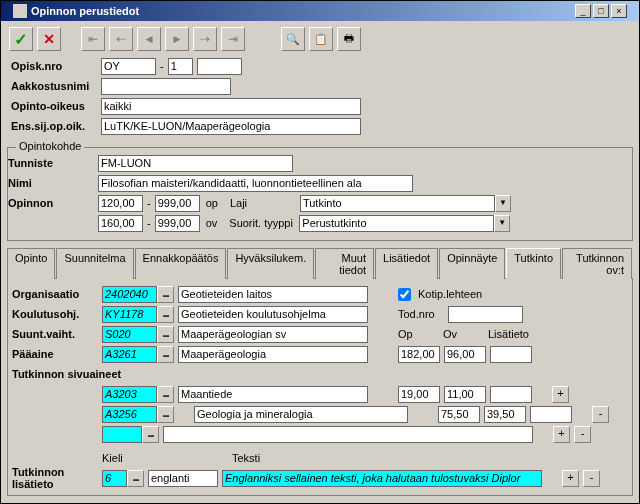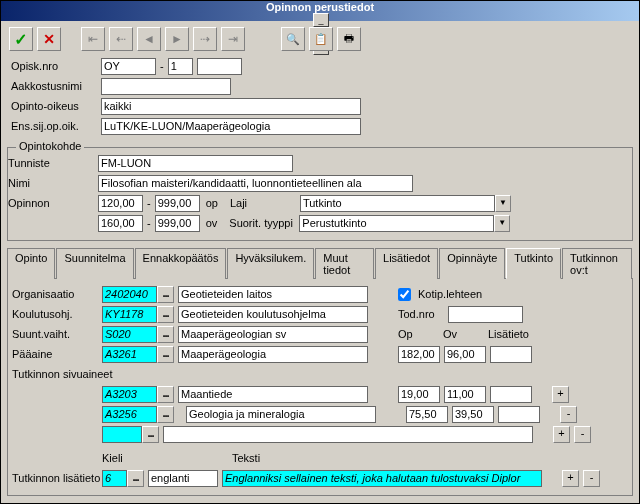--- a/index.html
+++ b/index.html
@@ -1,39 +1,39 @@
 <!DOCTYPE html>
 <html><head>
 <meta charset="utf-8">
 <style>
   * { box-sizing: border-box; font-family: Tahoma, Arial, sans-serif; font-size: 11px; }
   body { margin: 0; background: #d4d0c8; }
   .window { width: 640px; height: 504px; background: #d4d0c8; border: 1px solid #000; display: flex; flex-direction: column; }
-  .titlebar { background: linear-gradient(to right, #0a246a, #a6caf0); color: #fff; display: flex; align-items: center; height: 20px; padding: 0 6px; flex-direction: column; }
+  .titlebar { background: linear-gradient(to right, #0a246a, #a6caf0); color: #fff; display: flex; align-items: center; height: 20px; padding: 0 12px; }
   .titlebar-icon { width: 14px; height: 14px; background: #d4d0c8; margin-right: 4px; display:inline-block; }
   .titlebar-title { flex: 1; font-weight: bold; }
   .win-btn { width: 16px; height: 14px; background: #d4d0c8; border: 1px solid #fff; border-right-color:#404040; border-bottom-color:#404040; margin-left: 2px; font-size: 9px; line-height: 12px; text-align: center; font-family: Arial; color:#000; cursor:pointer; }
   .toolbar { display: flex; align-items: center; padding: 6px 8px 4px 8px; gap: 4px; }
   .tool-btn { width: 24px; height: 24px; border: 1px solid #808080; background: #d4d0c8; border-top-color:#fff; border-left-color:#fff; display:flex; align-items:center; justify-content:center; cursor:pointer; }
   .tool-btn.disabled { color:#808080; }
   .tool-sep { width: 12px; }
   .check-green { color: #009900; font-size: 16px; font-weight:bold; }
   .x-red { color: #cc0000; font-size: 14px; font-weight:bold; }
   .arrow-gray { color:#808080; font-size:12px; }
   .form-area { padding: 2px 10px 6px 10px; }
   .row { display: flex; align-items: center; margin-bottom: 2px; height: 18px; }
-  .label { width: 90px; color: #000; }
+  .label { width: 90px; color: #000; font-weight: bold; }
   .input { background: #fff; border: 1px solid #666; padding: 1px 2px; height: 17px; line-height:13px; }
   .input.cyan { background: #00ffff; font-style: italic; }
   .fieldset { border: 1px solid #808080; margin: 4px 6px; padding: 6px 6px 6px 0; position: relative; }
   .legend { position: absolute; top: -8px; left: 8px; background: #d4d0c8; padding: 0 3px; color:#000; }
   .dash { margin: 0 4px; }
   .dd { width: 16px; height:17px; background:#d4d0c8; border:1px solid #808080; border-top-color:#fff; border-left-color:#fff; font-size:8px; text-align:center; line-height:14px; cursor:pointer; }
   .tabs { display: flex; margin: 2px 6px 0 6px; border-bottom: 1px solid #808080; }
-  .tab { padding: 3px 7px; border: 1px solid #808080; border-bottom: none; background: #d4d0c8; margin-right: 1px; cursor:pointer; position:relative; top:1px; }
+  .tab { padding: 3px 7px; border: 1px solid #808080; border-bottom: none; background: #d4d0c8; margin-right: 1px; cursor:pointer; position:relative; top:1px;text-align:right; }
   .tab.active { background: #d4d0c8; border-bottom: 1px solid #d4d0c8; font-weight:normal; z-index:2; border-top:1px solid #fff; border-left:1px solid #fff;}
   .tab-content { border: 1px solid #808080; border-top:none; margin: 0 6px 6px 6px; padding: 6px 4px; }
   .three-dots { width: 17px; height: 17px; border:1px solid #808080; border-top-color:#fff; border-left-color:#fff; background:#d4d0c8; text-align:center; line-height:13px; cursor:pointer; font-weight:bold; letter-spacing:-1px; }
   .pm-btn { width: 17px; height: 17px; border:1px solid #808080; border-top-color:#fff; border-left-color:#fff; background:#d4d0c8; text-align:center; line-height:13px; cursor:pointer; }
   .cb { width:13px; height:13px; }
 </style>
 </head>
 <body>
 
 <div class="window">
@@ -196,21 +196,21 @@
       <div class="input" style="width:190px;margin-left:4px">Maantiede</div>
       <div class="input" style="width:42px;margin-left:30px">19,00</div>
       <div class="input" style="width:42px;margin-left:4px">11,00</div>
       <div class="input" style="width:42px;margin-left:4px"></div>
       <div class="pm-btn" style="margin-left:20px">+</div>
     </div>
     <div class="row">
       <div class="label"></div>
       <div class="input cyan" style="width:55px">A3256</div>
       <div class="three-dots">...</div>
-      <div class="input" style="width:190px;margin-left:12px">Geologia ja mineralogia</div>
+      <div class="input" style="width:214px;margin-left:20px">Geologia ja mineralogia</div>
       <div class="input" style="width:42px;margin-left:30px">75,50</div>
       <div class="input" style="width:42px;margin-left:4px">39,50</div>
       <div class="input" style="width:42px;margin-left:4px"></div>
       <div class="pm-btn" style="margin-left:20px">-</div>
     </div>
     <div class="row">
       <div class="label"></div>
       <div class="input cyan" style="width:40px"></div>
       <div class="three-dots">...</div>
       <div class="input" style="width:370px;margin-left:4px"></div>

